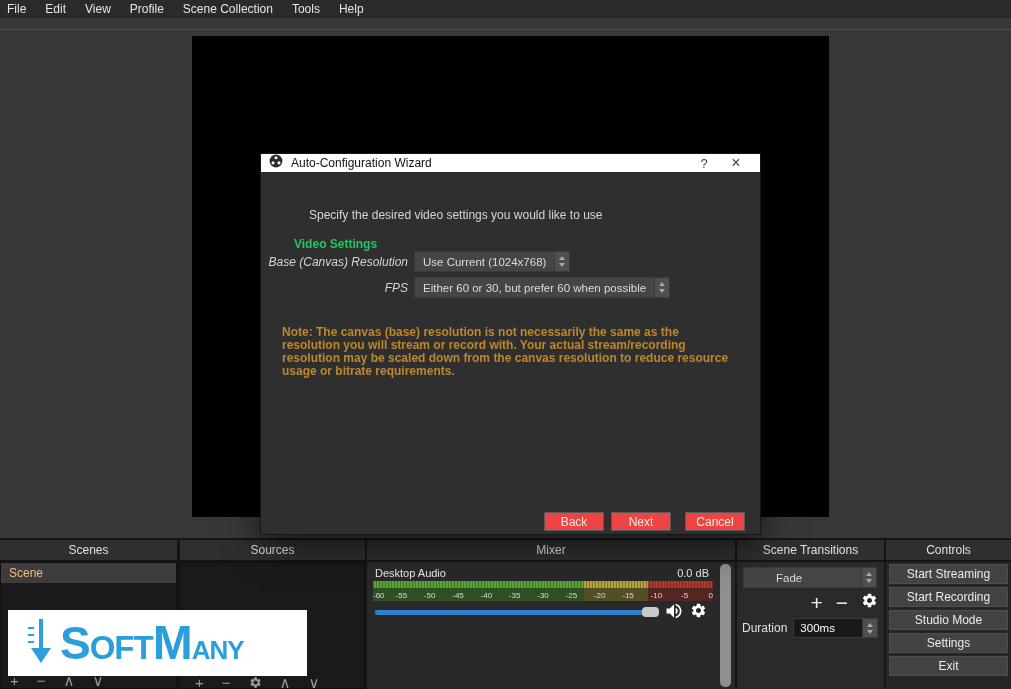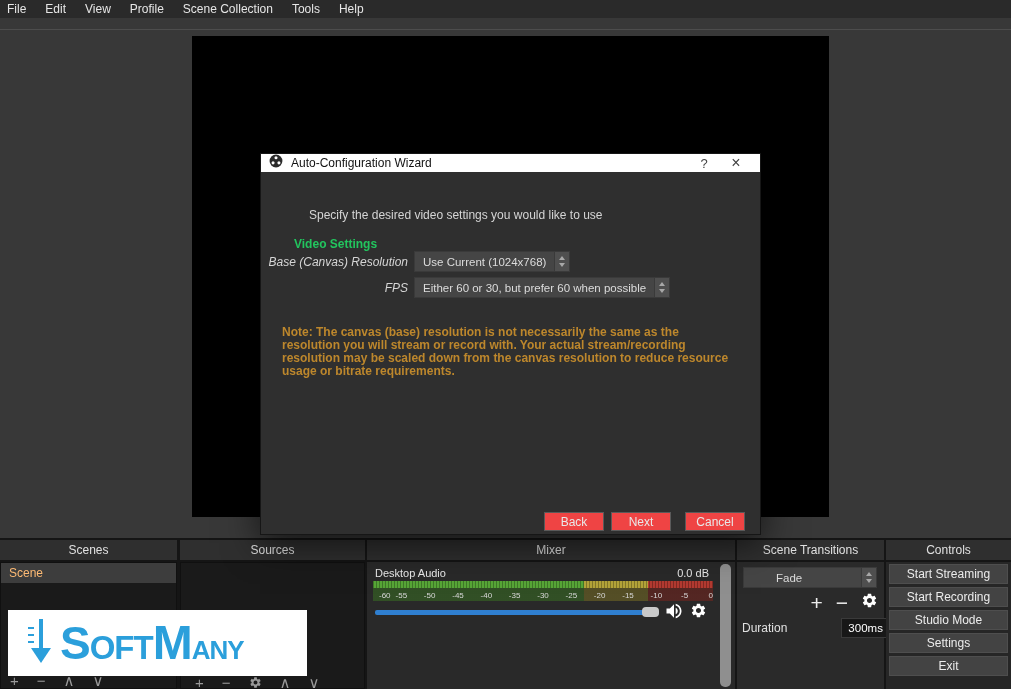--- a/index.html
+++ b/index.html
@@ -73,37 +73,37 @@
       repeating-linear-gradient(90deg, rgba(0,0,0,.28) 0 1px, transparent 1px 3px),
       linear-gradient(to right,#57a637 0 62%, #b3a339 62% 81%, #b23a31 81% 100%);
   }
   .mx-scale { position:relative; height:13px;
     background:
       linear-gradient(rgba(26,26,26,.62), rgba(26,26,26,.62)),
       linear-gradient(to right,#57a637 0 62%, #b3a339 62% 81%, #b23a31 81% 100%);
   }
   .mx-scale span { position:absolute; bottom:1px; transform:translateX(-50%);
     font-size:8px; color:#d8d8d8; }
-  .mx-scale span:first-child { transform:none;padding-left:6px; }
+  .mx-scale span:first-child { transform:none; }
   .mx-scale span:last-child { transform:translateX(-100%); }
   .mx-slider { position:absolute; left:8px; top:44px; width:284px; height:12px; }
   .mx-track { position:absolute; left:0; top:4px; width:100%; height:5px; background:#2f7fd0; border-radius:2px; }
   .mx-handle { position:absolute; right:0; top:1px; width:17px; height:10px; background:#c9c9c9; border-radius:4px; }
   .mx-speaker { position:absolute; left:297px; top:39px; }
   .mx-gear { position:absolute; left:323px; top:40px; }
   .mx-scroll { position:absolute; right:4px; top:2px; width:11px; height:123px;
     background:#8f8f8f; border-radius:5px; }
 
   
   .trpane { background:#2a2a2a; height:100%; }
   .tr-combo { position:absolute; left:6px; top:5px; width:134px; }
   .tr-combo .val { flex:1;margin-left:24px; }
   .tr-tools { position:absolute; right:6px; top:30px; display:flex; align-items:center; gap:13px; }
   .tool-glyph { color:#ececec; font-size:21px; line-height:18px; }
-  .tr-duration { position:absolute; left:5px; top:56px; display:flex; align-items:center;gap:48px; }
+  .tr-duration { position:absolute; left:5px; top:56px; display:flex; align-items:center; }
   .tr-dlabel { color:#e0e0e0; font-size:12px; margin-right:6px; }
   .tr-dfield { display:flex; align-items:stretch; height:20px; border:1px solid #3a3a3a; }
   .tr-dval { width:68px; background:#181818; color:#ffffff; font-size:11.5px;
     display:flex; align-items:center; padding-left:6px; }
 
   
   .ctlpane { background:#262626; height:100%; padding:2px 3px; display:flex; flex-direction:column; gap:3px; }
   .cbtn { height:20px; background:#434343; border:1px solid #4e4e4e; color:#ececec; font-size:12px;
     display:flex; align-items:center; justify-content:center; }
 

